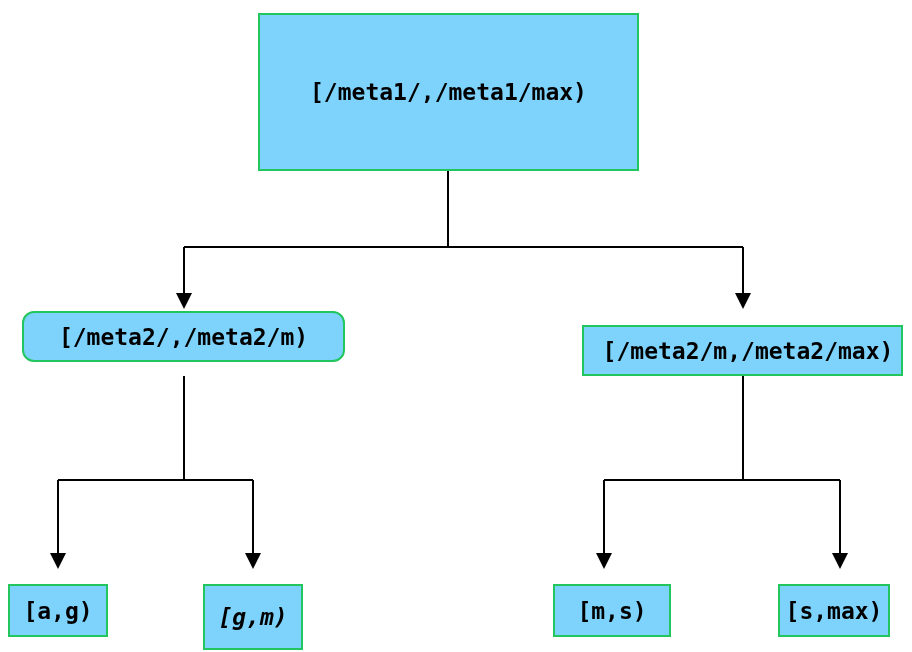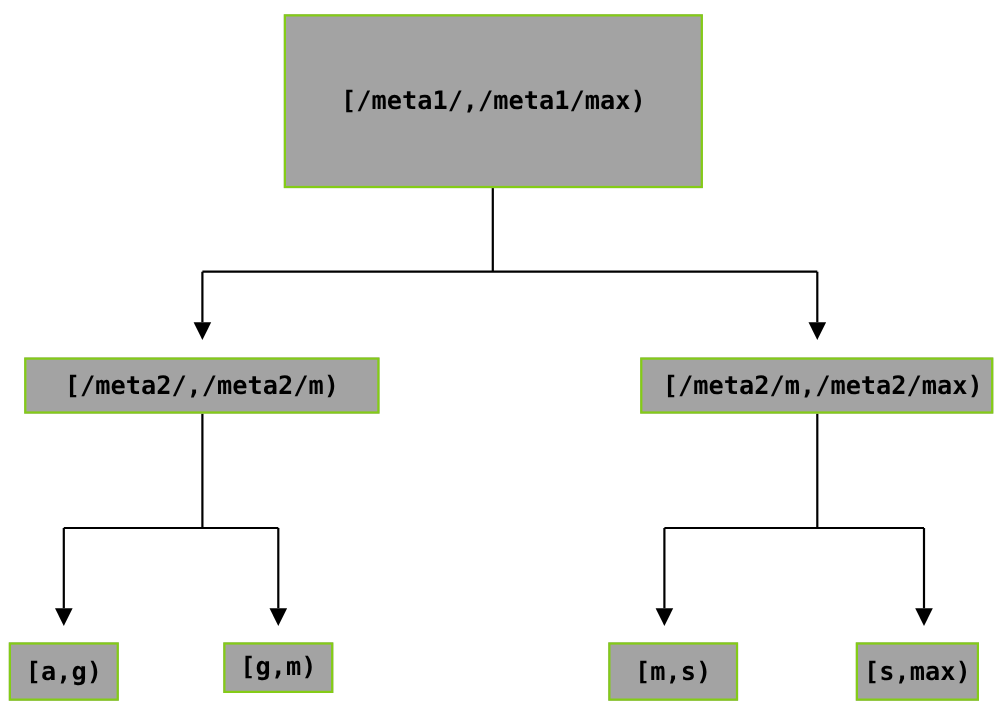--- a/index.html
+++ b/index.html
@@ -17,36 +17,36 @@
   .edges {
     position: absolute;
     left: 0;
     top: 0;
     width: 912px;
     height: 652px;
   }
   .node {
     position: absolute;
     box-sizing: border-box;
-    border: 2px solid #84cc16;
-    background: #a3a3a3;
+    border: 2px solid #22c55e;
+    background: #7dd3fc;
     display: flex;
     align-items: center;
     justify-content: center;
     font-family: "DejaVu Sans Mono", "Liberation Mono", monospace;
     font-size: 23px;
     font-weight: bold;
     color: #000000;
     white-space: nowrap;
   }
   .node-root     { left: 258px; top: 13px;  width: 381px; height: 158px; }
-  .node-l2-left  { left: 22px;  top: 325px; width: 323px; height: 51px; }
+  .node-l2-left  { left: 22px;  top: 311px; width: 323px; height: 51px; border-radius: 12px; }
   .node-l2-right { left: 582px; top: 325px; width: 321px; height: 51px; padding-left: 11px; }
   .node-leaf-ag   { left: 8px;   top: 584px; width: 100px; height: 53px; }
-  .node-leaf-gm   { left: 203px; top: 584px; width: 100px; height: 46px; }
+  .node-leaf-gm   { left: 203px; top: 584px; width: 100px; height: 66px; font-style: italic; }
   .node-leaf-ms   { left: 553px; top: 584px; width: 118px; height: 53px; }
   .node-leaf-smax { left: 778px; top: 584px; width: 112px; height: 53px; }
 </style>
 </head>
 <body>
 
 <div class="canvas">
 
   <svg class="edges" viewBox="0 0 912 652" xmlns="http://www.w3.org/2000/svg">
 

